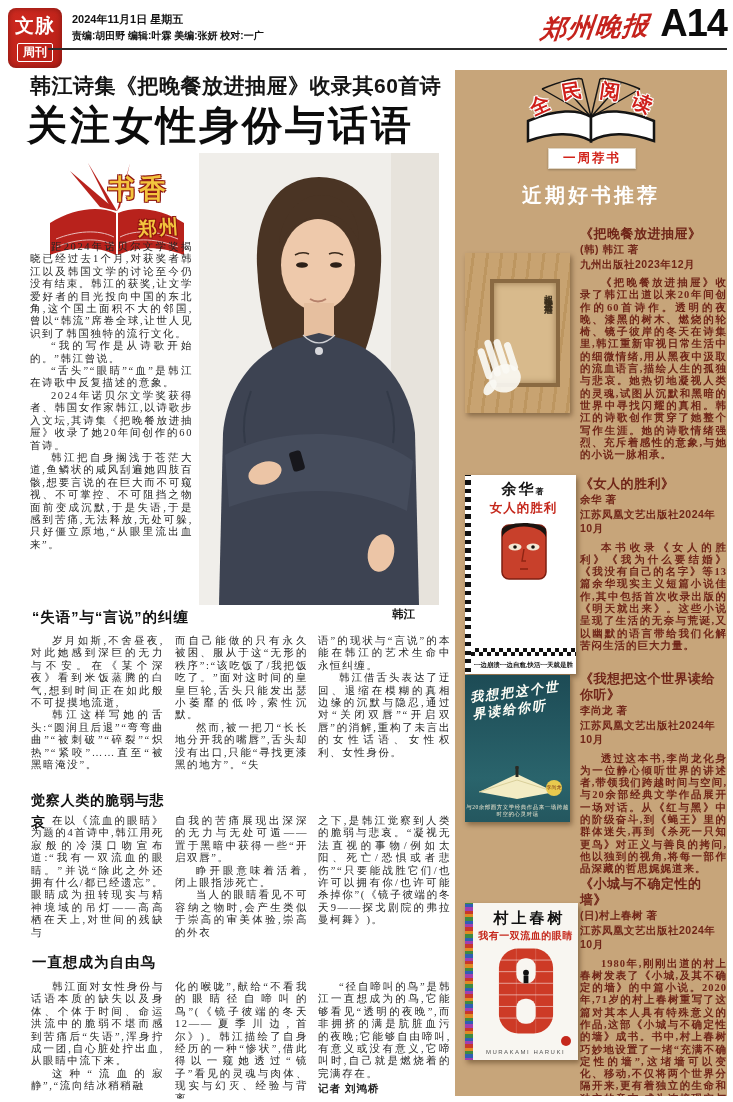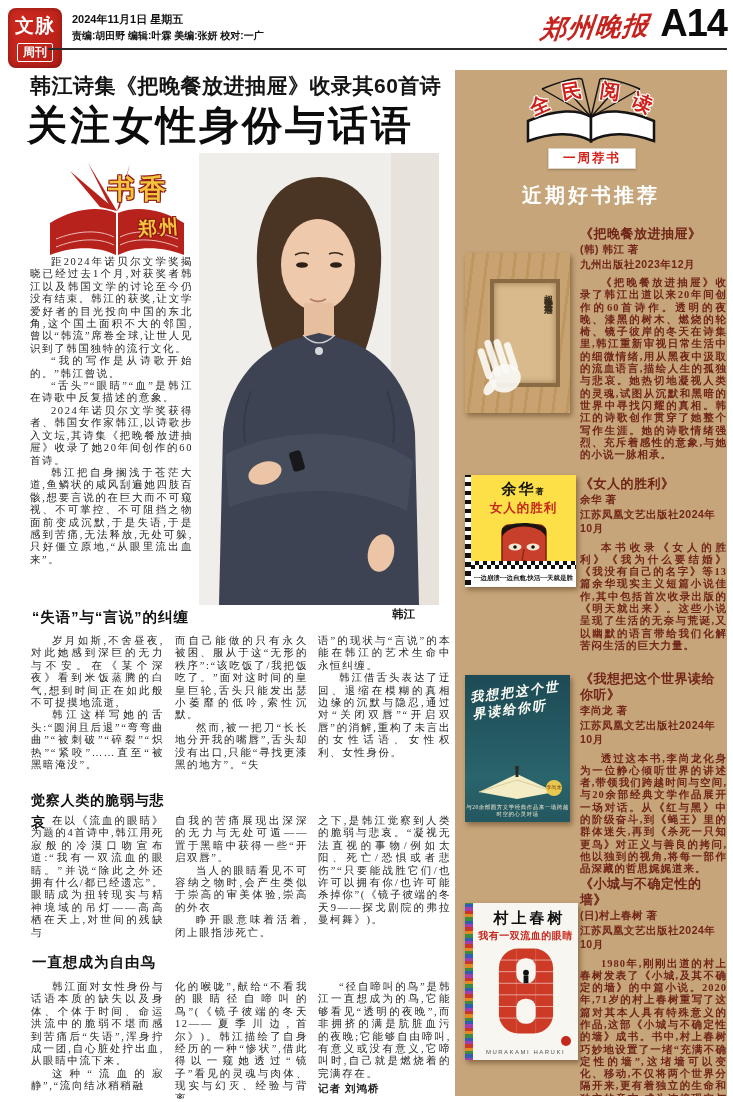--- a/index.html
+++ b/index.html
@@ -32,21 +32,21 @@
        text-shadow:1px 1px 0 #8e1410,-1px -1px 0 #8e1410,1px -1px 0 #8e1410,-1px 1px 0 #8e1410;letter-spacing:2px;transform:rotate(-4deg);}
 
   
   .photo{position:absolute;left:198px;top:153px;width:242px;height:452px;overflow:hidden;}
   .caption{position:absolute;left:392px;top:607px;font-size:11.5px;font-weight:600;color:#111;}
 
   
   .btxt{font-size:10.5px;line-height:12.4px;letter-spacing:1.6px;color:#262626;text-align:justify;}
   .btxt p{margin:0;text-indent:2em;}
   .btxt p.noind{text-indent:0;}
-  .introcol{position:absolute;left:30px;top:256px;width:163px;height:330px;overflow:hidden;}
+  .introcol{position:absolute;left:30px;top:241px;width:163px;height:330px;overflow:hidden;}
   .sech{position:absolute;font-family:"Liberation Sans",sans-serif;font-size:14.5px;font-weight:800;color:#111;letter-spacing:1px;}
   .h-sec1{left:32px;top:608px;}
   .h-sec3{left:32px;top:953px;}
   .col{position:absolute;width:133px;overflow:hidden;}
   .c1{left:31px;} .c2{left:175px;} .c3{left:318px;}
   .row1{top:635px;height:308px;}
   .row2{top:981px;height:118px;}
   .upper{height:150px;overflow:hidden;}
   .spacer{height:30px;}
   .colh{font-family:"Liberation Sans",sans-serif;font-size:14px;font-weight:800;color:#111;
@@ -70,21 +70,21 @@
   .bt .de{margin-top:6px;font-size:10.5px;line-height:12.3px;letter-spacing:1px;text-align:justify;text-indent:2em;font-weight:600;}
 
   
   .cv1{height:160px;top:183px;background:repeating-linear-gradient(97deg,#c8a371 0 7px,#bd9660 7px 10px,#c8a371 10px 14px);}
   .cv1 .frame{position:absolute;right:10px;top:26px;width:62px;height:100px;background:#d8ba8c;
               border:4px solid #8a6a42;box-shadow:inset 0 0 6px rgba(90,60,20,.5);}
   .cv1 .vt{position:absolute;right:16px;top:34px;writing-mode:vertical-rl;font-size:8.5px;font-weight:700;
            color:#3a2e1c;letter-spacing:2px;line-height:11px;}
   .cv1 svg{position:absolute;left:6px;top:78px;transform:rotate(-18deg);}
   
-  .cv2{height:112px;top:405px;background:#fde047;border-left:6px solid;border-image:repeating-linear-gradient(0deg,#111 0 4px,#fff 4px 8px) 6;text-align:center;}
+  .cv2{height:199px;top:405px;background:#ffffff;border-left:6px solid;border-image:repeating-linear-gradient(0deg,#111 0 4px,#fff 4px 8px) 6;text-align:center;}
   .cv2 .a{font-size:15px;font-weight:900;color:#111;margin-top:5px;letter-spacing:2px;font-family:"Liberation Sans",sans-serif;}
   .cv2 .a small{font-size:8px;font-weight:700;}
   .cv2 .t{font-size:12.5px;font-weight:900;color:#c5281c;letter-spacing:1px;margin-top:1px;font-family:"Liberation Sans",sans-serif;}
   .cv2 svg{display:block;margin:2px auto 0;}
   .cv2 .band{position:absolute;left:0;bottom:18px;width:100%;height:8px;
              background:repeating-conic-gradient(#111 0 25%,#fff 0 50%);background-size:8px 8px;}
   .cv2 .strip{position:absolute;left:0;bottom:0;width:100%;height:18px;background:#fff;font-size:6.5px;
               font-weight:800;color:#111;line-height:18px;letter-spacing:0;}
   
   .cv3{height:147px;top:605px;background:linear-gradient(180deg,#1d4b55 0%,#2a646c 70%,#24575f 100%);}
@@ -189,22 +189,22 @@
     <p>在以《流血的眼睛》为题的4首诗中,韩江用死寂般的冷漠口吻宣布道:“我有一双流血的眼睛。”并说“除此之外还拥有什么/都已经遗忘”。眼睛成为扭转现实与精神境域的吊灯——高高栖在天上,对世间的残缺与</p>
   </div>
 
   <div class="col c2 row1 btxt">
     <div class="upper">
       <p class="noind">而自己能做的只有永久被困、服从于这“无形的秩序”:“该吃饭了/我把饭吃了。”面对这时间的皇皇巨轮,舌头只能发出瑟小萎靡的低吟,索性沉默。</p>
       <p>然而,被一把刀“长长地分开我的嘴唇”,舌头却没有出口,只能“寻找更漆黑的地方”。“失</p>
     </div>
     <div class="spacer"></div>
     <p class="noind">自我的苦痛展现出深深的无力与无处可遁——置于黑暗中获得一些“开启双唇”。</p>
+    <p>睁开眼意味着活着,闭上眼指涉死亡。</p>
     <p>当人的眼睛看见不可容纳之物时,会产生类似于崇高的审美体验,崇高的外衣</p>
-    <p>睁开眼意味着活着,闭上眼指涉死亡。</p>
   </div>
 
   <div class="col c3 row1 btxt">
     <div class="upper">
       <p class="noind">语”的现状与“言说”的本能在韩江的艺术生命中永恒纠缠。</p>
       <p>韩江借舌头表达了迂回、退缩在模糊的真相边缘的沉默与隐忍,通过对“关闭双唇”“开启双唇”的消解,重构了未言出的女性话语、女性权利、女性身份。</p>
     </div>
     <div class="spacer"></div>
     <p class="noind">之下,是韩江觉察到人类的脆弱与悲哀。“凝视无法直视的事物/例如太阳、死亡/恐惧或者悲伤”“只要能战胜它们/也许可以拥有你/也许可能杀掉你”(《镜子彼端的冬天9——探戈剧院的弗拉曼柯舞》)。</p>
   </div>

